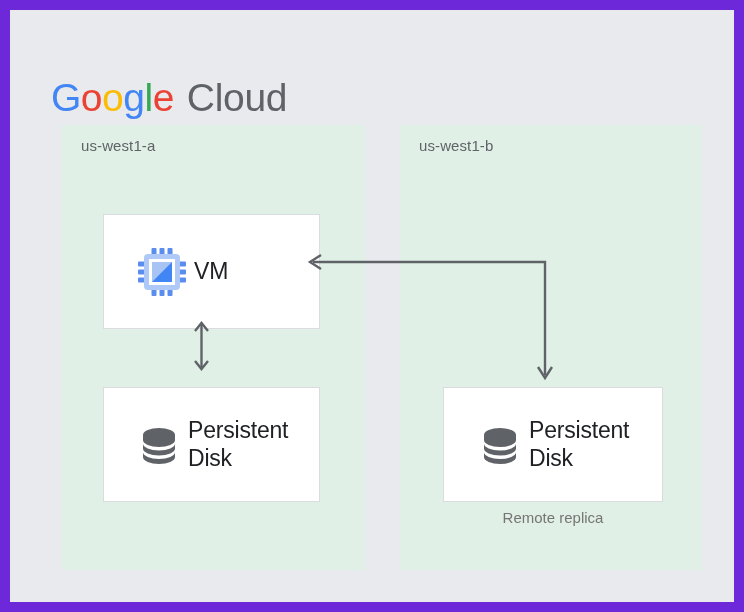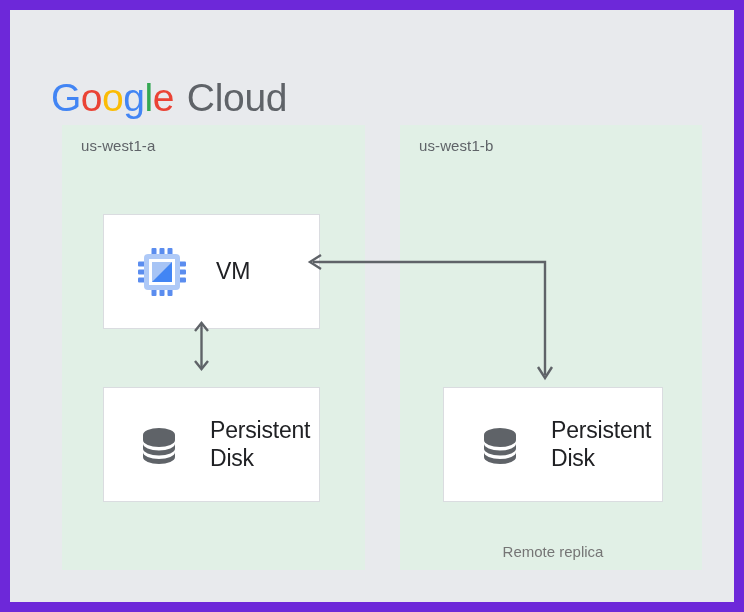--- a/index.html
+++ b/index.html
@@ -84,21 +84,21 @@
     display: flex;
     align-items: center;
   }
   #vm-box   { left: 93px;  top: 204px; width: 217px; height: 115px; }
   #pd-box-a { left: 93px;  top: 377px; width: 217px; height: 115px; }
   #pd-box-b { left: 433px; top: 377px; width: 220px; height: 115px; }
 
   .box-inner {
     display: flex;
     align-items: center;
-    gap: 28px;
+    gap: 6px;
     padding-left: 32px;
   }
   #pd-box-b .box-inner { padding-left: 33px; }
 
   .box-label {
     font-size: 23px;
     color: #202124;
     line-height: 1.18;
     letter-spacing: -0.2px;
   }
@@ -112,21 +112,20 @@
 
   
   #remote-caption {
     position: absolute;
     left: 433px;
     top: 499px;
     width: 220px;
     text-align: center;
     font-size: 15px;
     color: #757575;
-    margin-top: 34px;
   }
 
   
   #connectors {
     position: absolute;
     left: 0;
     top: 0;
     width: 724px;
     height: 592px;
     pointer-events: none;

